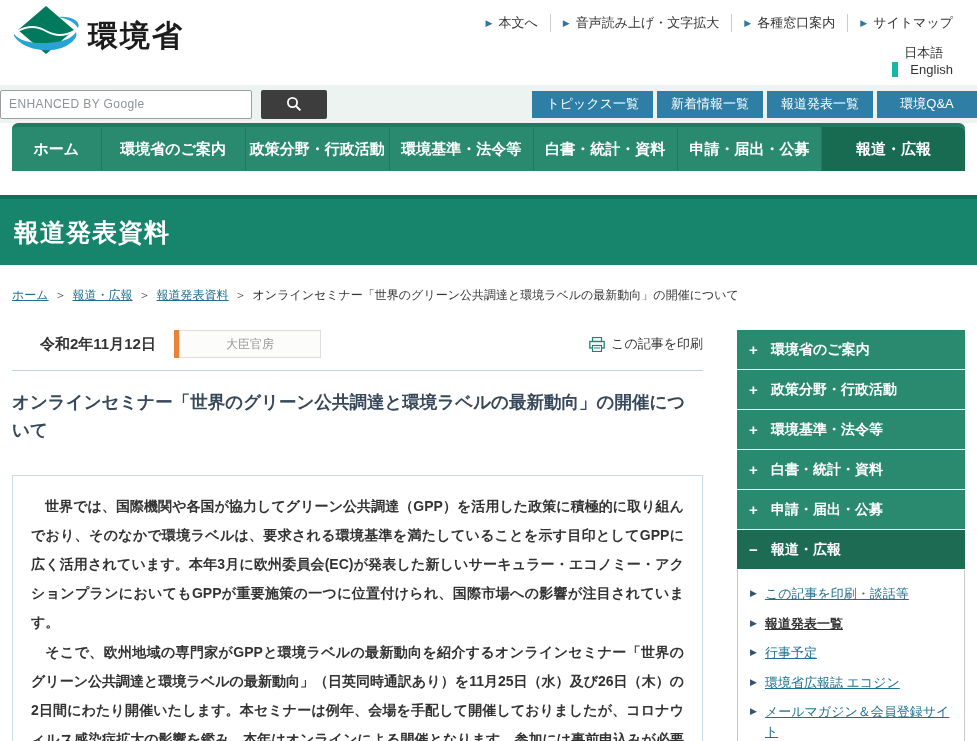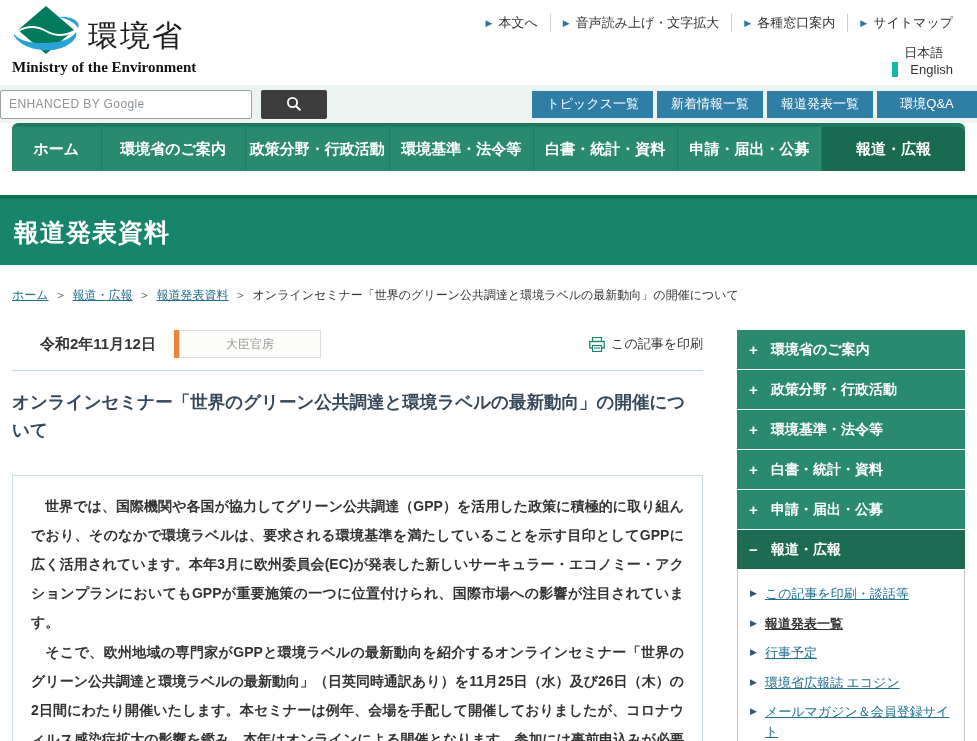--- a/index.html
+++ b/index.html
@@ -3,21 +3,21 @@
 <meta charset="utf-8">
 <style>
   * { margin:0; padding:0; box-sizing:border-box; }
   html,body { width:977px; height:741px; overflow:hidden; background:#fff;
     font-family:"Liberation Sans","DejaVu Sans",sans-serif; color:#333; }
 
   
   .header { height:85px; background:#fff; position:relative; }
   .logo { position:absolute; left:12px; top:4px; width:200px; }
   .logo-icon { position:absolute; left:0; top:2px; }
-  .logo-title { margin-left:76px; font-size:30px; font-weight:normal; color:#1c1c1c; letter-spacing:2px; padding-top:12px; }
+  .logo-title { margin-left:76px; font-size:30px; font-weight:bold; color:#1c1c1c; letter-spacing:2px; padding-top:12px; }
   .logo-sub { font-family:"Liberation Serif","DejaVu Serif",serif; font-weight:bold; font-size:15px; color:#111; margin-top:2px; }
   .util-links { position:absolute; right:12px; top:14px; display:flex; font-size:13px; }
   .util-link { display:flex; align-items:center; gap:6px; padding:0 12px; border-left:1px solid #ccc; cursor:pointer; }
   .util-link:first-child { border-left:none; }
   .tri { color:#2e75a3; font-size:9px; }
   .lang-links { position:absolute; right:12px; top:44px; display:flex; font-size:13px;flex-direction:column; }
   .lang-link { padding:0 12px; cursor:pointer; }
   .lang-link + .lang-link { border-left:6px solid #14b8a6; }
 
   
@@ -77,21 +77,20 @@
 
 <div class="header">
   <div class="logo">
     <svg class="logo-icon" width="68" height="52" viewBox="0 0 68 52">
       <polygon points="34,0 62,24 34,48 6,24" fill="#007a5c"></polygon>
       <path d="M6,24 Q20,16 34,24 Q48,32 62,24 L62,26 Q48,34 34,26 Q20,18 6,26 Z" fill="#ffffff"></path>
       <path d="M2,28 Q10,38 34,37 Q58,36 64,26 Q66,30 60,36 Q48,46 30,44 Q10,42 2,30 Z" fill="#29a3d6"></path>
       <path d="M66,22 Q62,14 46,11 Q56,10 63,14 Q68,17 66,22 Z" fill="#29a3d6"></path>
     </svg>
     <div class="logo-title">環境省</div>
-    <div class="logo-sub">Ministry of the Environment</div>
   </div>
 
   <div class="util-links">
     <span class="util-link">
         <span class="tri">▶</span>
         <span>本文へ</span>
       </span>
     <span class="util-link">
         <span class="tri">▶</span>
         <span>音声読み上げ・文字拡大</span>

